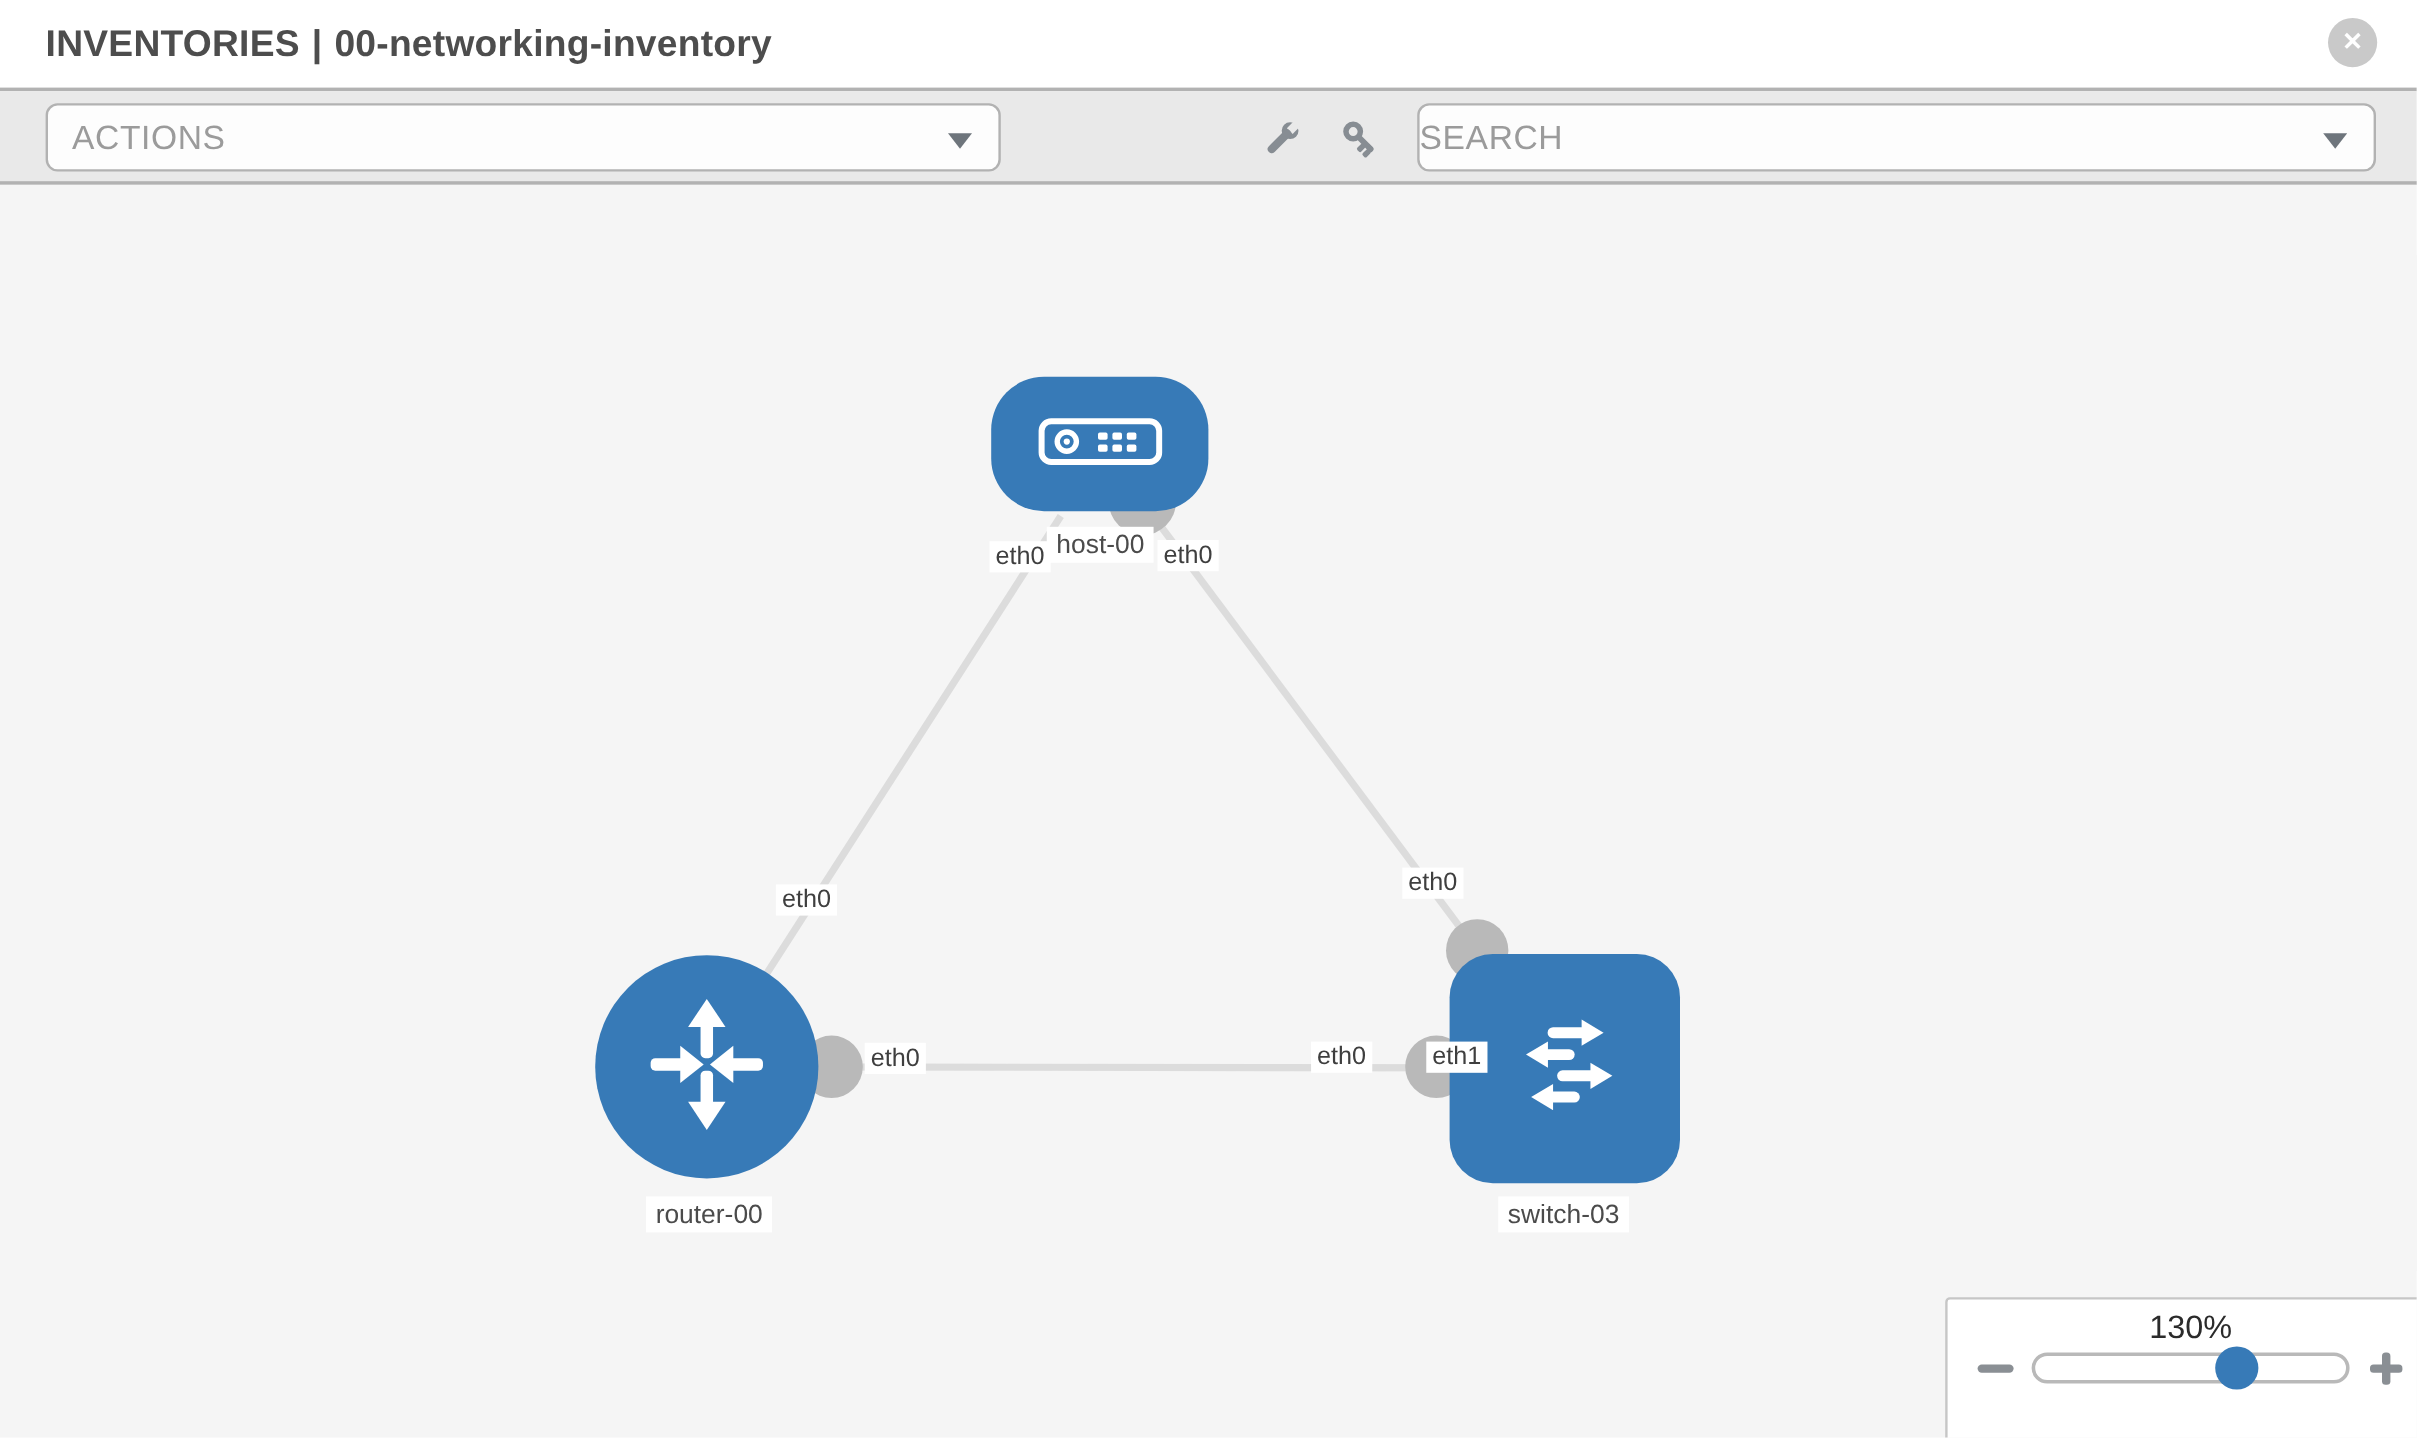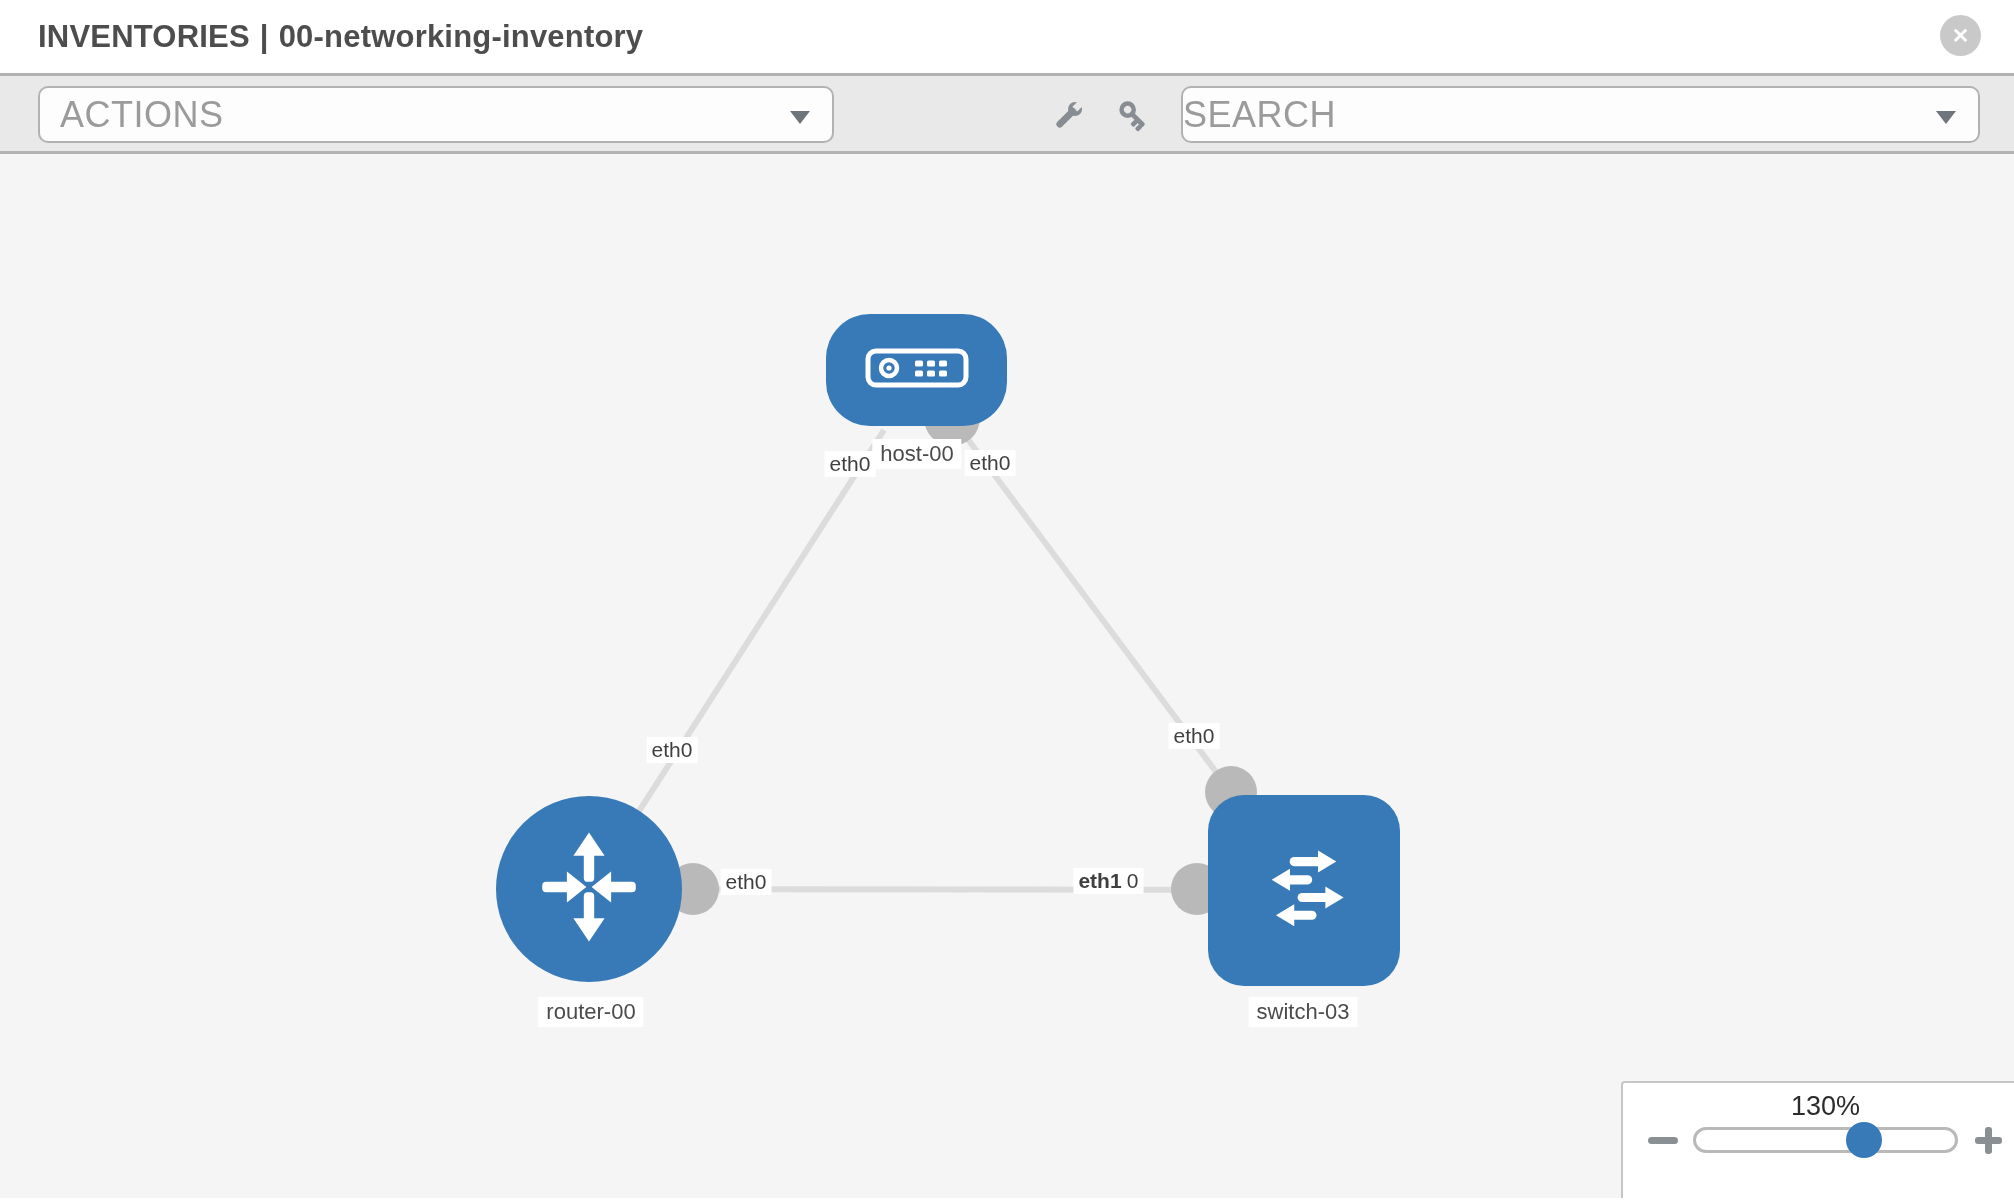--- a/index.html
+++ b/index.html
@@ -12,21 +12,21 @@
   .page-title { position:absolute; left:38px; top:19px; font-size:31px; font-weight:bold; color:#4d4d4d; letter-spacing:0.2px; }
   .page-title .sep { margin:0 10px; color:#4d4d4d; }
   .close-btn { position:absolute; right:33px; top:15px; width:41px; height:41px; border:none; border-radius:50%;
                background:#c9c9c9; color:#ffffff; font-size:21px; font-weight:bold; line-height:41px;
                text-align:center; cursor:pointer; padding:0; }
 
   
   .toolbar { position:relative; height:78px; background:#e9e9e9; border-bottom:3px solid #b2b2b2; }
   .dropdown { position:absolute; top:10px; height:57px; background:#fdfdfd; border:2px solid #b2b2b2;
               border-radius:10px; display:flex; align-items:center; cursor:pointer; }
-  .dropdown .ph { font-size:36px; color:#9b9b9b; letter-spacing:0.5px; }
+  .dropdown .ph { font-size:28px; color:#9b9b9b; letter-spacing:0.5px; }
   .dd-actions { left:38px; width:796px; padding-left:20px; }
   .dd-search  { left:1181px; width:799px; }
   .chev { position:absolute; right:22px; top:23px; width:0; height:0;
           border-left:10px solid transparent; border-right:10px solid transparent;
           border-top:13px solid #6e757c; }
   .tool-icon { position:absolute; top:22px; width:36px; height:36px; cursor:pointer; }
   .tool-wrench { left:1050px; }
   .tool-key    { left:1116px; }
 
   
@@ -45,21 +45,21 @@
   .nl-switch { left:1303px; top:858px; }
 
   .iface { position:absolute; transform:translate(-50%,-50%); background:#ffffff; color:#3f3f3f;
            font-size:21px; padding:1px 5px; white-space:nowrap; z-index:4; }
   .il0 { left:850px;  top:310px; }
   .il1 { left:990px;  top:309px; }
   .il2 { left:672px;  top:596px; }
   .il3 { left:1194px; top:582px; }
   .il4 { left:746px;  top:728px; }
   .il5 { left:1118px; top:727px; z-index:4; }
-  .il6 { left:1100px; top:727px; z-index:5;font-weight:bold; }
+  .il6 { left:1214px; top:727px; z-index:5; }
 
   
   .zoom-panel { position:absolute; left:1621px; top:927px; width:400px; height:130px;
                 background:#ffffff; border:2px solid #c6c6c6; border-radius:4px; z-index:8; }
   .zoom-level { position:absolute; left:70px; top:8px; width:265px; text-align:center;
                 font-size:27px; color:#2b2b2b; }
   .zoom-minus { position:absolute; left:25px; top:54px; width:30px; height:7px; border-radius:4px;
                 background:#8a8f94; cursor:pointer; }
   .zoom-plus  { position:absolute; left:352px; top:44px; width:27px; height:27px; cursor:pointer; }
   .zoom-plus::before { content:""; position:absolute; left:0; top:10px; width:27px; height:7px;

